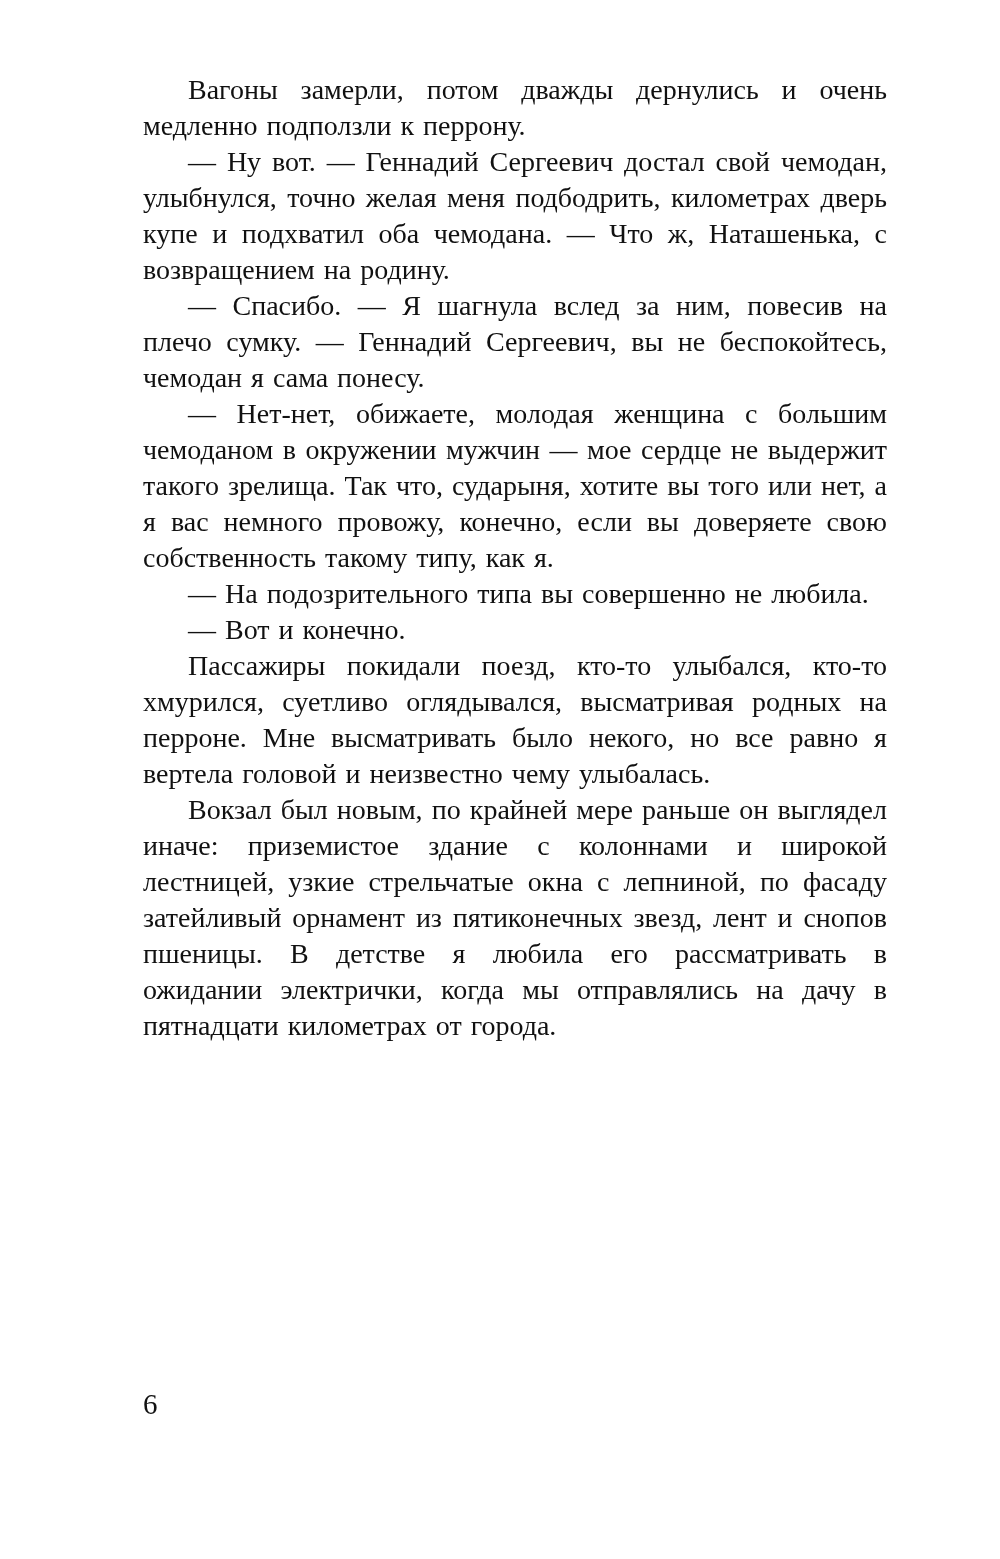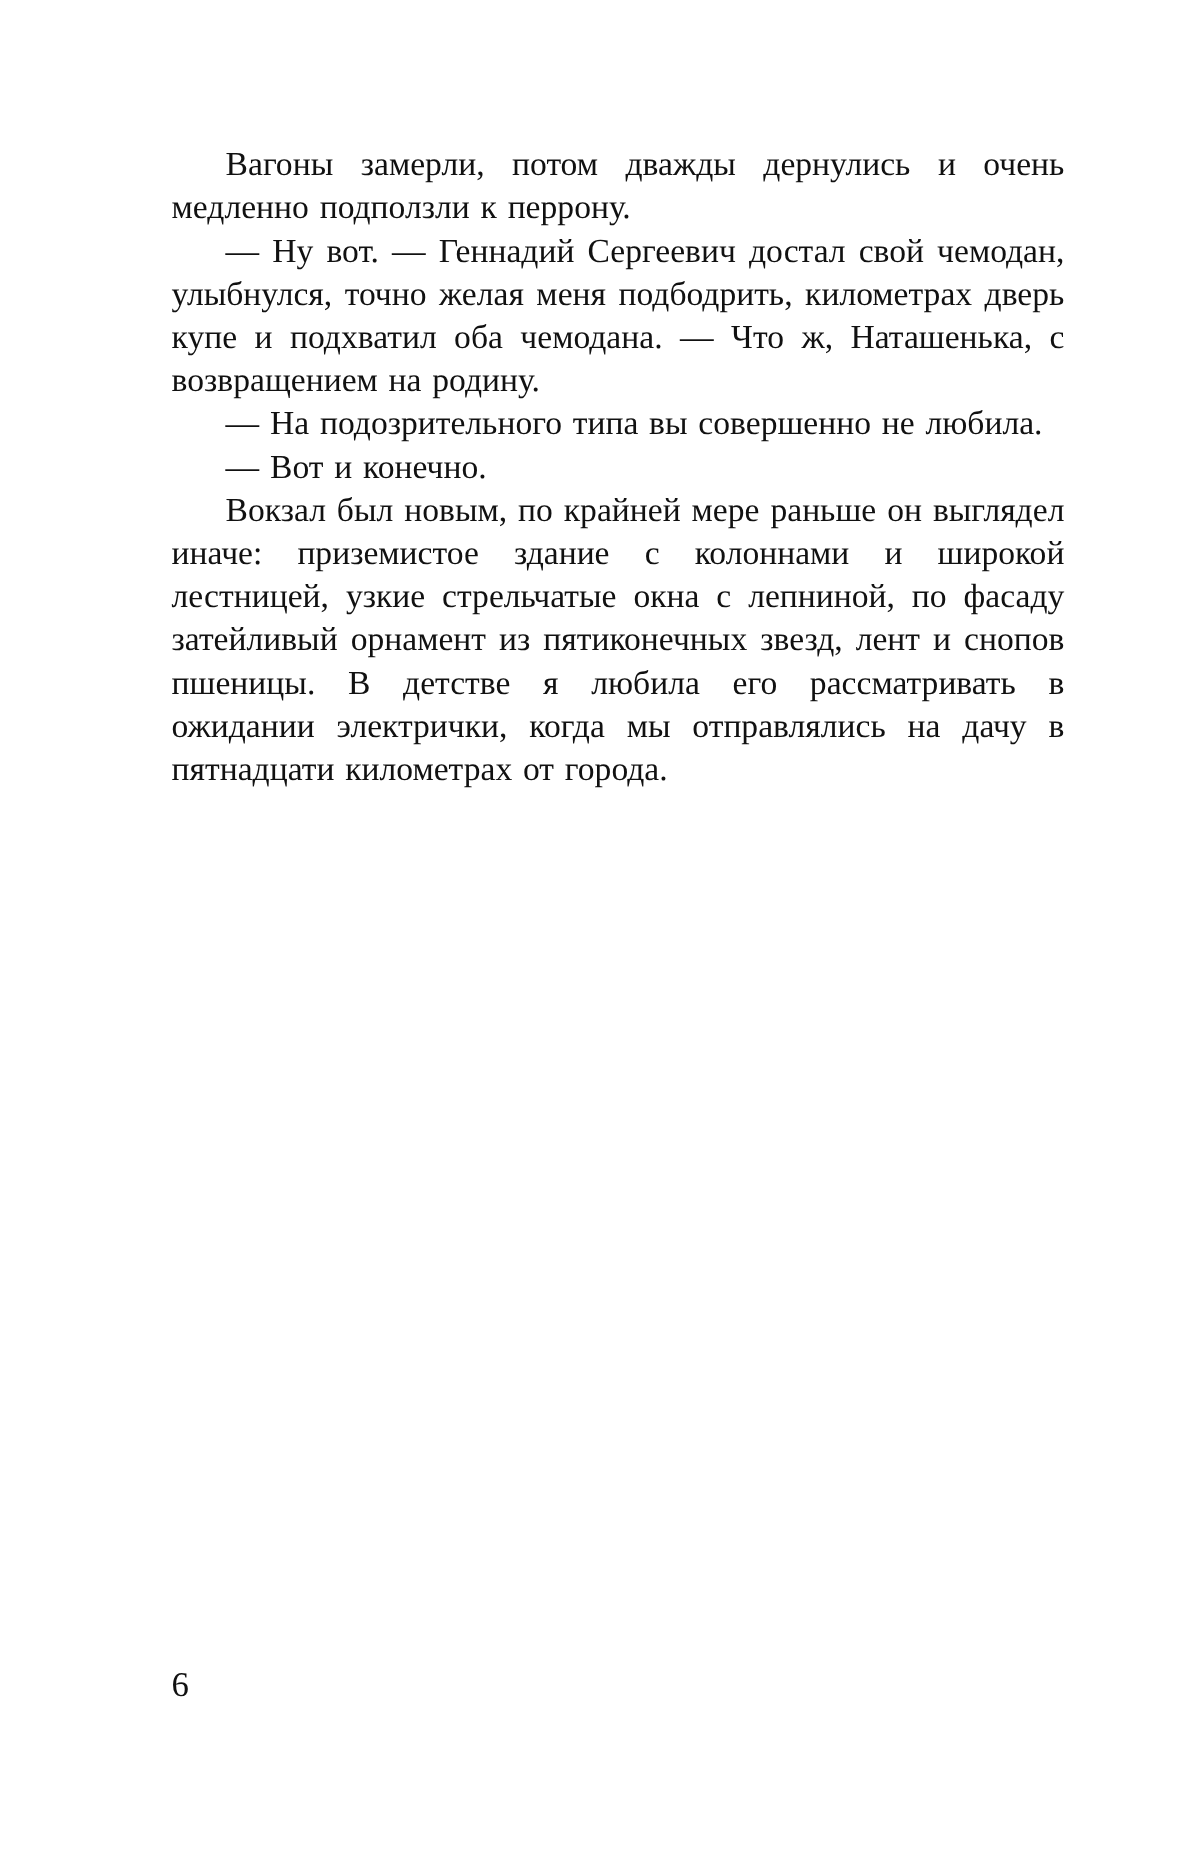--- a/index.html
+++ b/index.html
@@ -15,21 +15,21 @@
     font-family: "Liberation Serif", "DejaVu Serif", serif;
     color: #111111;
   }
   .page {
     position: absolute;
     top: 0;
     left: 0;
     width: 1000px;
     height: 1552px;
     box-sizing: border-box;
-    padding: 120px 113px 0 143px;
+    padding: 72px 113px 0 143px;
   }
   .text-block p {
     margin: 0;
     font-size: 28px;
     line-height: 36px;
     text-align: justify;
     text-indent: 45px;
     word-spacing: 2px;
     hyphens: auto;
     -webkit-hyphens: auto;
@@ -43,19 +43,22 @@
     color: #111111;
   }
 </style>
 </head>
 <body>
 
 <div class="page">
   <div class="text-block">
     <p>Вагоны замерли, потом дважды дернулись и очень медленно подползли к перрону.</p>
     <p>— Ну вот. — Геннадий Сергеевич достал свой чемодан, улыбнулся, точно желая меня подбодрить, километрах дверь купе и подхватил оба чемодана. — Что ж, Наташенька, с возвращением на родину.</p>
+    <p>— Спасибо. — Я шагнула вслед за ним, повесив на плечо сумку. — Геннадий Сергеевич, вы не беспокойтесь, чемодан я сама понесу.</p>
+    <p>— Нет-нет, обижаете, молодая женщина с большим чемоданом в окружении мужчин — мое сердце не выдержит такого зрелища. Так что, сударыня, хотите вы того или нет, а я вас немного провожу, конечно, если вы доверяете свою собственность такому типу, как я.</p>
     <p>— На подозрительного типа вы совершенно не любила.</p>
     <p>— Вот и конечно.</p>
+    <p>Пассажиры покидали поезд, кто-то улыбался, кто-то хмурился, суетливо оглядывался, высматривая родных на перроне. Мне высматривать было некого, но все равно я вертела головой и неизвестно чему улыбалась.</p>
     <p>Вокзал был новым, по крайней мере раньше он выглядел иначе: приземистое здание с колоннами и широкой лестницей, узкие стрельчатые окна с лепниной, по фасаду затейливый орнамент из пятиконечных звезд, лент и снопов пшеницы. В детстве я любила его рассматривать в ожидании электрички, когда мы отправлялись на дачу в пятнадцати километрах от города.</p>
   </div>
 </div>
 
 <div class="page-number">6</div>
 
 </body></html>

